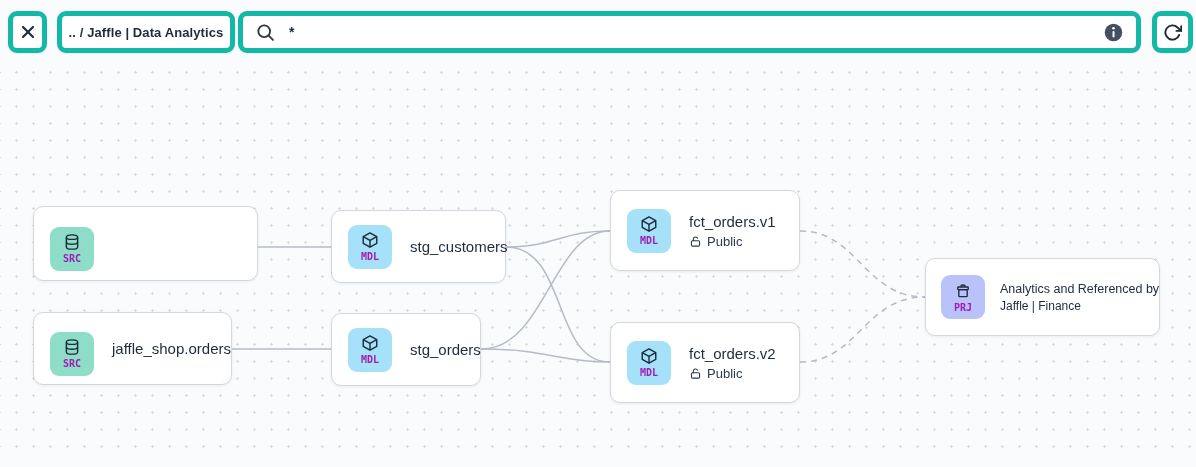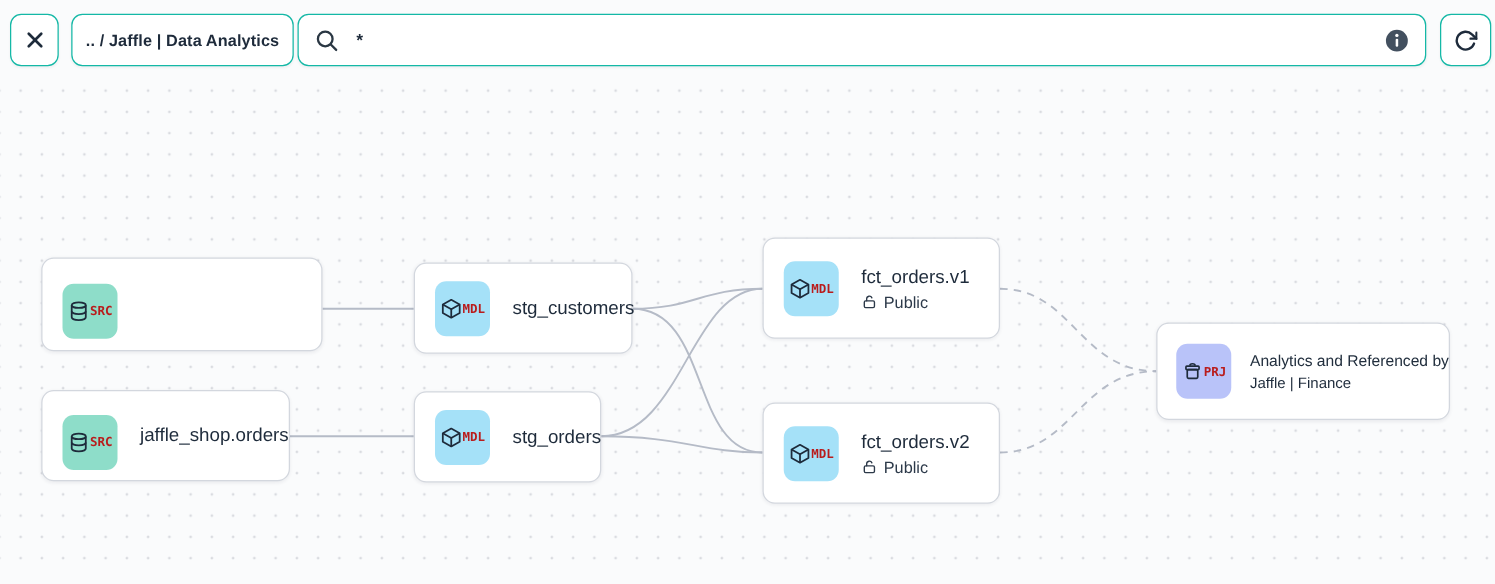--- a/index.html
+++ b/index.html
@@ -21,21 +21,21 @@
   svg.edges {
     position:absolute; left:0; top:0; width:1196px; height:467px;
     pointer-events:none; z-index:1;
   }
   svg.edges path { stroke:#b5bbc7; stroke-width:1.5; fill:none; }
   svg.edges path.dashed { stroke-dasharray:6 5; }
 
   
   .tb {
     position:absolute; z-index:3; background:#ffffff;
-    border:1px solid #14b8a6; border-radius:9px;
+    border:5px solid #14b8a6; border-radius:9px;
     box-shadow:0 1px 2px rgba(20,30,45,.05);
     display:flex; align-items:center; justify-content:center;
   }
   .btn-close   { left:8px;    top:11px; width:39px;  height:42px; cursor:pointer; }
   .breadcrumb  { left:57px;   top:11px; width:178px; height:42px; cursor:pointer;
                  font-size:13px; font-weight:700; letter-spacing:.1px; }
   .searchbox   { left:238px;  top:11px; width:903px; height:42px;
                  justify-content:flex-start; padding:0 12px; gap:11px; }
   .btn-refresh { left:1152px; top:11px; width:41px;  height:42px; cursor:pointer; }
   .searchbox input {
@@ -55,22 +55,22 @@
   .n0 { left:33px;  top:206px; width:225px; height:75px; }
   .n1 { left:33px;  top:312px; width:199px; height:73px; }
   .n2 { left:331px; top:210px; width:175px; height:73px; }
   .n3 { left:331px; top:313px; width:150px; height:73px; }
   .n4 { left:610px; top:190px; width:190px; height:81px; }
   .n5 { left:610px; top:322px; width:190px; height:81px; }
   .n6 { left:925px; top:258px; width:235px; height:78px; gap:15px; padding-left:15px; }
 
   .badge {
     width:44px; height:44px; border-radius:9px; flex:none;
-    display:flex; flex-direction:row; align-items:center; justify-content:center;
-    color:#b91c1c;
+    display:flex; flex-direction:column; align-items:center; justify-content:center;
+    color:#a21caf;
   }
   .badge.src { background:#8eddc9;margin-top:10px; }
   .badge.mdl { background:#a5e1f8; }
   .badge.prj { background:#b9c3f9;text-align:right; }
   .badge-label {
     font-family:"DejaVu Sans Mono", monospace;
     font-size:10px; font-weight:700; line-height:1; margin-top:3px;
   }
   .node-title { font-size:15px; color:#1e2b3b; }
   .node-text  { display:flex; flex-direction:column; justify-content:center; }

